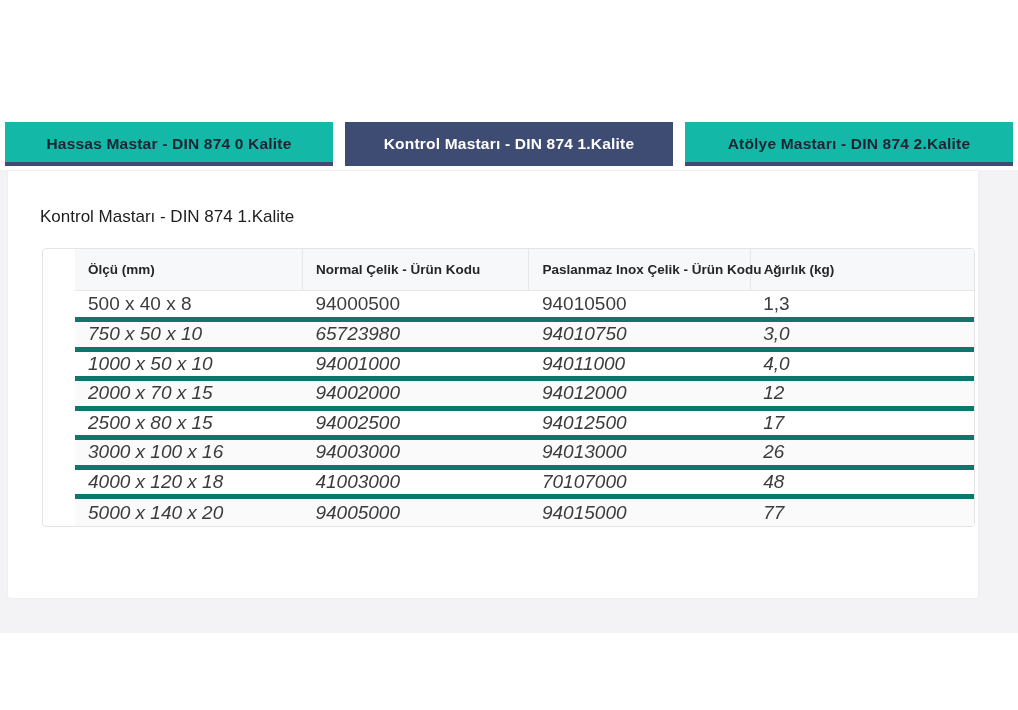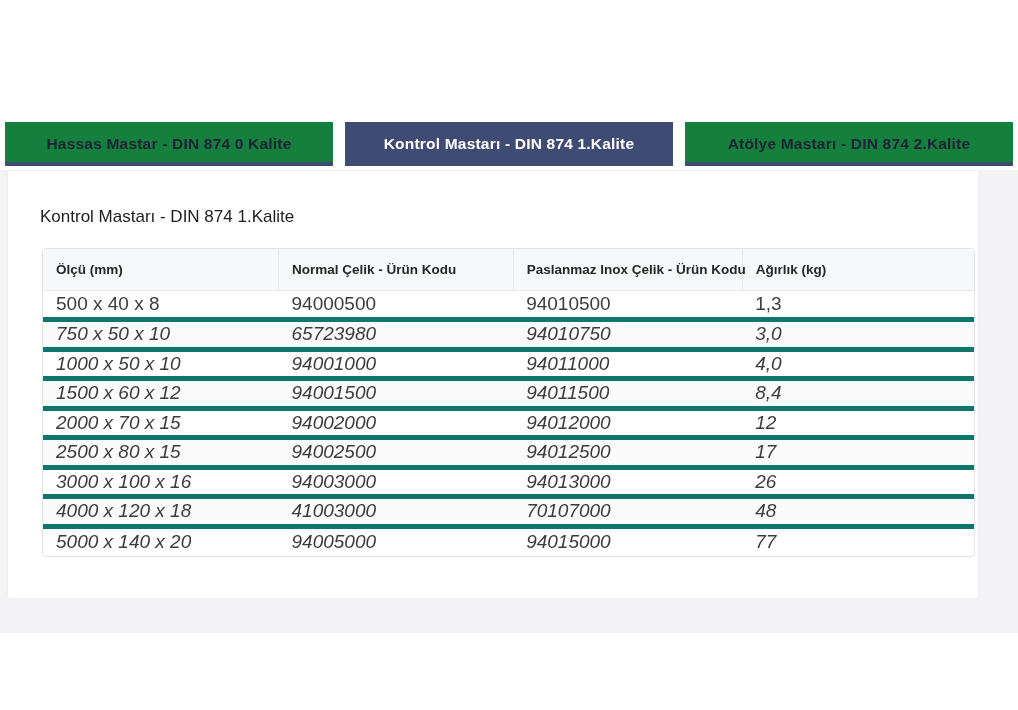--- a/index.html
+++ b/index.html
@@ -14,21 +14,21 @@
     position:absolute;
     top:122px; left:5px; right:5px;
     display:flex;
     gap:12px;
   }
   .tab {
     flex:1;
     height:44px;
     line-height:44px;
     text-align:center;
-    background:#15803d;
+    background:#14b8a6;
     color:#1c2333;
     font-size:15.5px;
     font-weight:700;
     letter-spacing:.2px;
     border-bottom:4px solid #3e4b72;
     cursor:pointer;
     white-space:nowrap;
     overflow:hidden;
   }
   .tab.active {
@@ -56,20 +56,21 @@
     color:#1d1d1f;
   }
   .table-frame {
     position:absolute;
     top:77px; left:34px;
     width:933px;
     border:1px solid #e3e4e6;
     border-radius:4px;
     overflow:hidden;
     background:#ffffff;
+    padding-left:32px;
   }
   table { width:100%; border-collapse:collapse; table-layout:fixed; }
   col.c1 { width:25.3%; }
   col.c2 { width:25.2%; }
   col.c3 { width:24.6%; }
   col.c4 { width:24.9%; }
   th {
     background:#f7f8fa;
     height:41px;
     font-size:13.5px;
@@ -133,26 +134,20 @@
             <td>94010750</td>
             <td>3,0</td>
           </tr>
           <tr>
             <td>1000 x 50 x 10</td>
             <td>94001000</td>
             <td>94011000</td>
             <td>4,0</td>
           </tr>
           <tr>
-            <td>1500 x 60 x 12</td>
-            <td>94001500</td>
-            <td>94011500</td>
-            <td>8,4</td>
-          </tr>
-          <tr>
             <td>2000 x 70 x 15</td>
             <td>94002000</td>
             <td>94012000</td>
             <td>12</td>
           </tr>
           <tr>
             <td>2500 x 80 x 15</td>
             <td>94002500</td>
             <td>94012500</td>
             <td>17</td>

